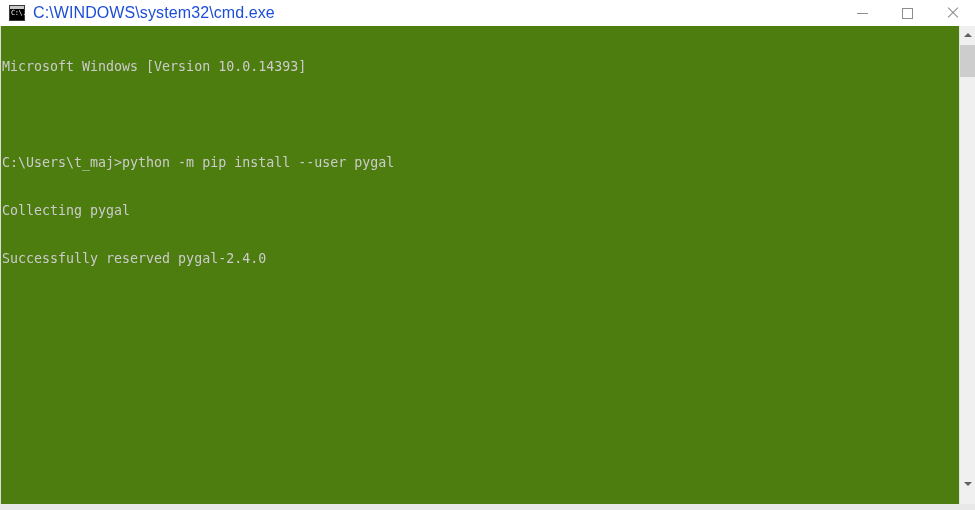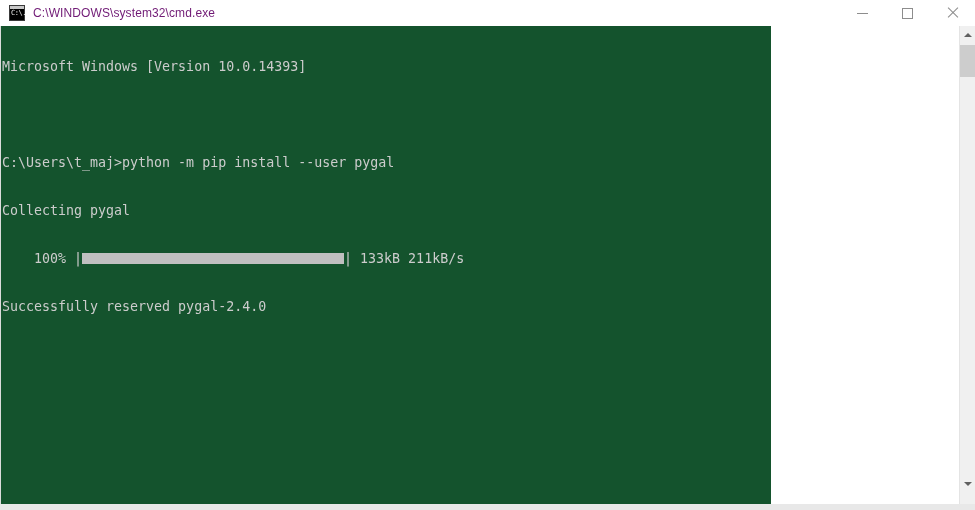--- a/index.html
+++ b/index.html
@@ -56,22 +56,22 @@
     left: 1px;
     top: 3px;
     font-family: "DejaVu Sans Mono", monospace;
     font-size: 7px;
     line-height: 9px;
     color: #e8e8e8;
     letter-spacing: -0.5px;
   }
   .title-text {
     font-family: "Liberation Sans", sans-serif;
-    font-size: 12px;
-    color: #701a75;
+    font-size: 16px;
+    color: #1d4ed8;
     letter-spacing: 0.1px;
     white-space: nowrap;
   }
   .win-controls {
     position: absolute;
     right: 0;
     top: 0;
     height: 26px;
     display: flex;
   }
@@ -112,23 +112,23 @@
     background: #8d8d8d;
   }
   .ico-close::before { transform: rotate(45deg); }
   .ico-close::after  { transform: rotate(-45deg); }
 
   
   .console {
     position: absolute;
     left: 1px;
     top: 26px;
-    width: 770px;
+    width: 958px;
     height: 479px;
-    background: #14532d;
+    background: #4d7c0f;
     overflow: hidden;
   }
   .console-text {
     position: absolute;
     left: 1px;
     top: 1px;
     margin: 0;
     padding: 0;
     font-family: "DejaVu Sans Mono", monospace;
     font-size: 13.3px;
@@ -231,21 +231,20 @@
       </div>
     </div>
   </div>
 
   <div class="console">
     <div class="console-text">
       <div class="line">Microsoft Windows [Version 10.0.14393]</div>
       <div class="line"></div>
       <div class="line">C:\Users\t_maj&gt;python -m pip install --user pygal</div>
       <div class="line">Collecting pygal</div>
-      <div class="line"><span>    100% |</span><span class="progbar"></span><span>|</span><span> 133kB 211kB/s</span></div>
       <div class="line">Successfully reserved pygal-2.4.0</div>
       <div class="line"></div>
       
     </div>
   </div>
 
   <div class="scrollbar">
     <div class="sb-arrow up">
       <span class="chev up"></span>
     </div>

